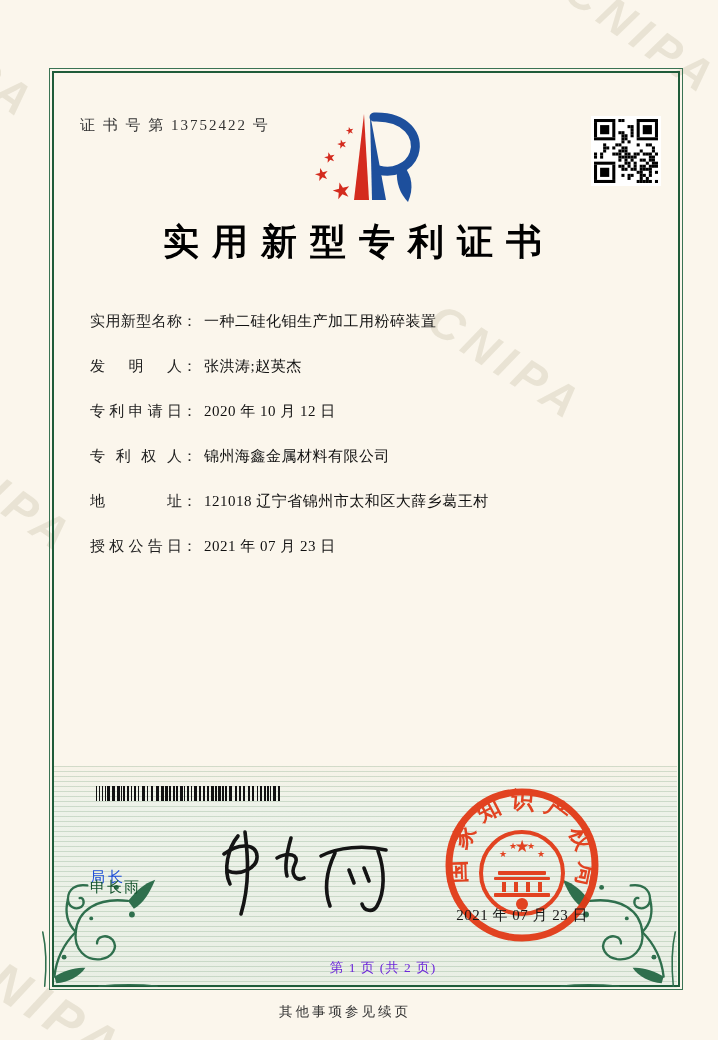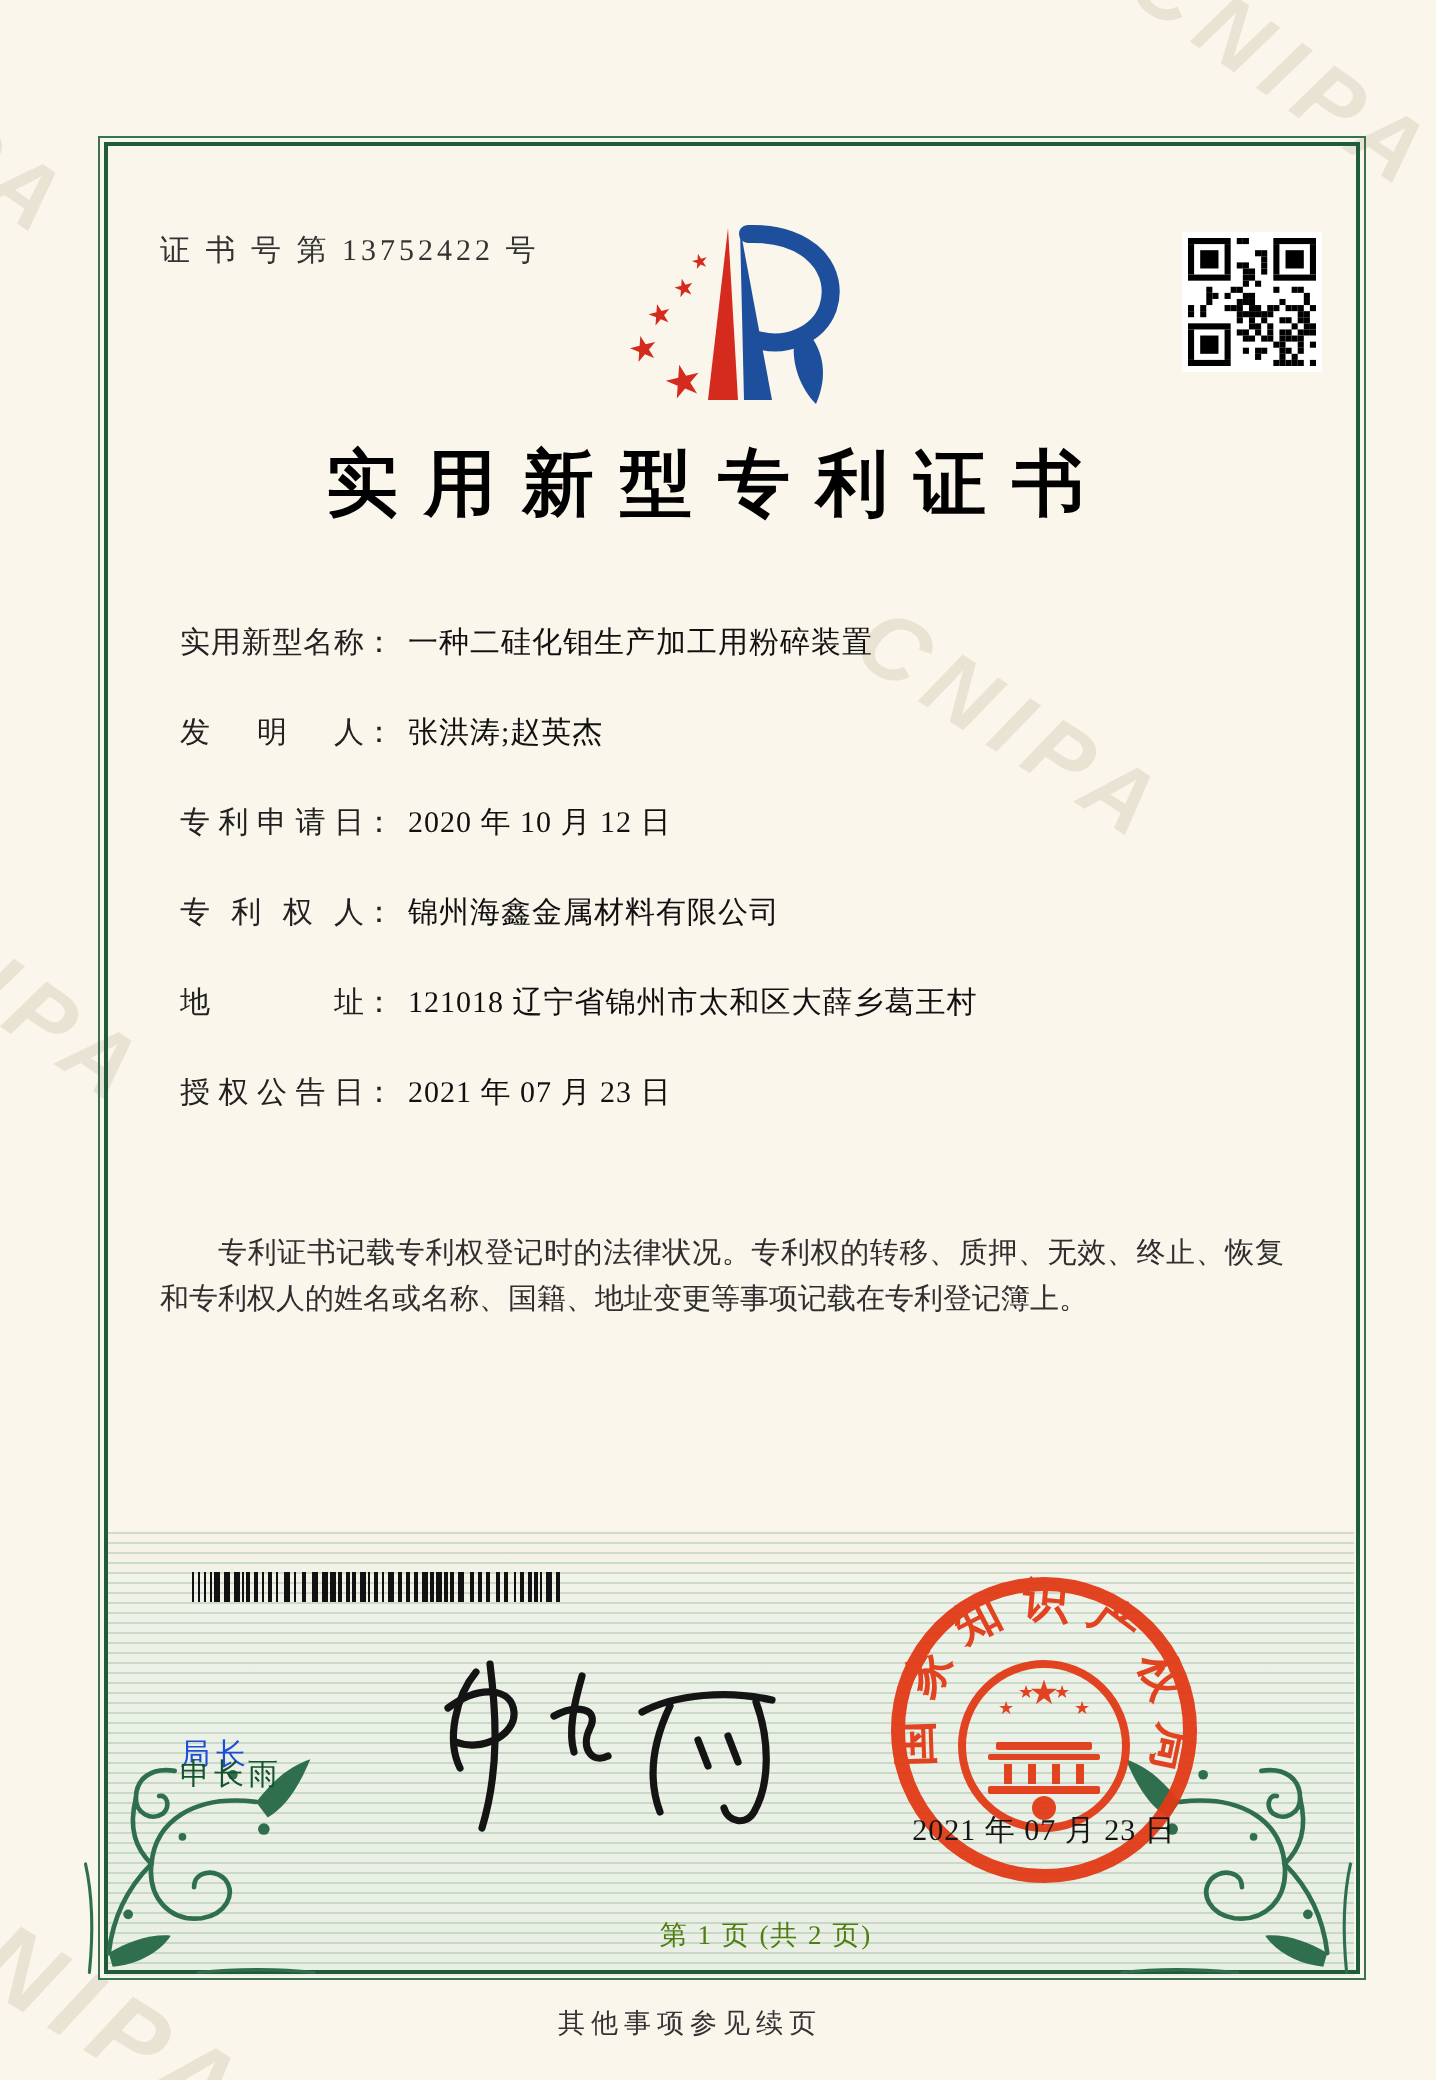--- a/index.html
+++ b/index.html
@@ -55,21 +55,21 @@
   
   .barcode{position:absolute;left:96px;top:786px;z-index:3;}
   .sig-title{position:absolute;left:90px;top:868px;z-index:3;font-size:15px;letter-spacing:3px;color:#1d4ed8;text-align:center;}
   .sig-name{position:absolute;left:90px;top:878px;z-index:3;font-size:15px;letter-spacing:2px;color:#14532d;}
   .signature-svg{position:absolute;left:188px;top:826px;width:212px;height:92px;z-index:3;}
   .seal{position:absolute;left:440px;top:783px;width:164px;height:164px;z-index:3;opacity:.95;}
   .seal-date{
     position:absolute;left:440px;top:906px;width:164px;z-index:4;text-align:center;
     font-size:15px;color:#161616;letter-spacing:.5px;white-space:nowrap;
   }
-  .pagenum{position:absolute;left:53px;top:959px;width:660px;z-index:3;text-align:center;font-size:13.5px;letter-spacing:1px;color:#4d7c0f;}
+  .pagenum{position:absolute;left:53px;top:959px;width:660px;z-index:3;text-align:center;font-size:13.5px;letter-spacing:1px;color:#6d28d9;}
   .footnote{position:absolute;left:0;top:1003px;width:690px;z-index:3;text-align:center;font-size:13.5px;letter-spacing:3px;color:#333;}
   
   .flourish{position:absolute;z-index:2;width:128px;height:126px;}
   .fl-left{left:34px;top:868px;}
   .fl-right{left:556px;top:868px;transform:scaleX(-1);}
 </style>
 </head>
 <body>
 
 <span class="wm" style="left:-96px;top:-14px;font-size:46px;transform:rotate(35deg);">CNIPA</span>
@@ -279,21 +279,20 @@
     <span class="flabel">地址</span><span class="fcolon">：</span><span class="fvalue">121018 辽宁省锦州市太和区大薛乡葛王村</span>
   </div>
   <div class="frow">
     <span>
       <span class="flabel">授权公告日</span><span class="fcolon">：</span><span class="fvalue">2021 年 07 月 23 日</span>
     </span>
   </div>
 </div>
 
 <div class="bodytext">
-  <p>专利证书记载专利权登记时的法律状况。专利权的转移、质押、无效、终止、恢复和专利权人的姓名或名称、国籍、地址变更等事项记载在专利登记簿上。</p>
 </div>
 
 <svg class="barcode" id="barcode-svg" width="190" height="15" viewBox="0 0 190 15">
     <rect x="0" y="0" width="1" height="15" fill="#111"></rect>
     <rect x="3" y="0" width="1" height="15" fill="#111"></rect>
     <rect x="6" y="0" width="1" height="15" fill="#111"></rect>
     <rect x="9" y="0" width="1" height="15" fill="#111"></rect>
     <rect x="11" y="0" width="3" height="15" fill="#111"></rect>
     <rect x="16" y="0" width="3" height="15" fill="#111"></rect>
     <rect x="21" y="0" width="3" height="15" fill="#111"></rect>

